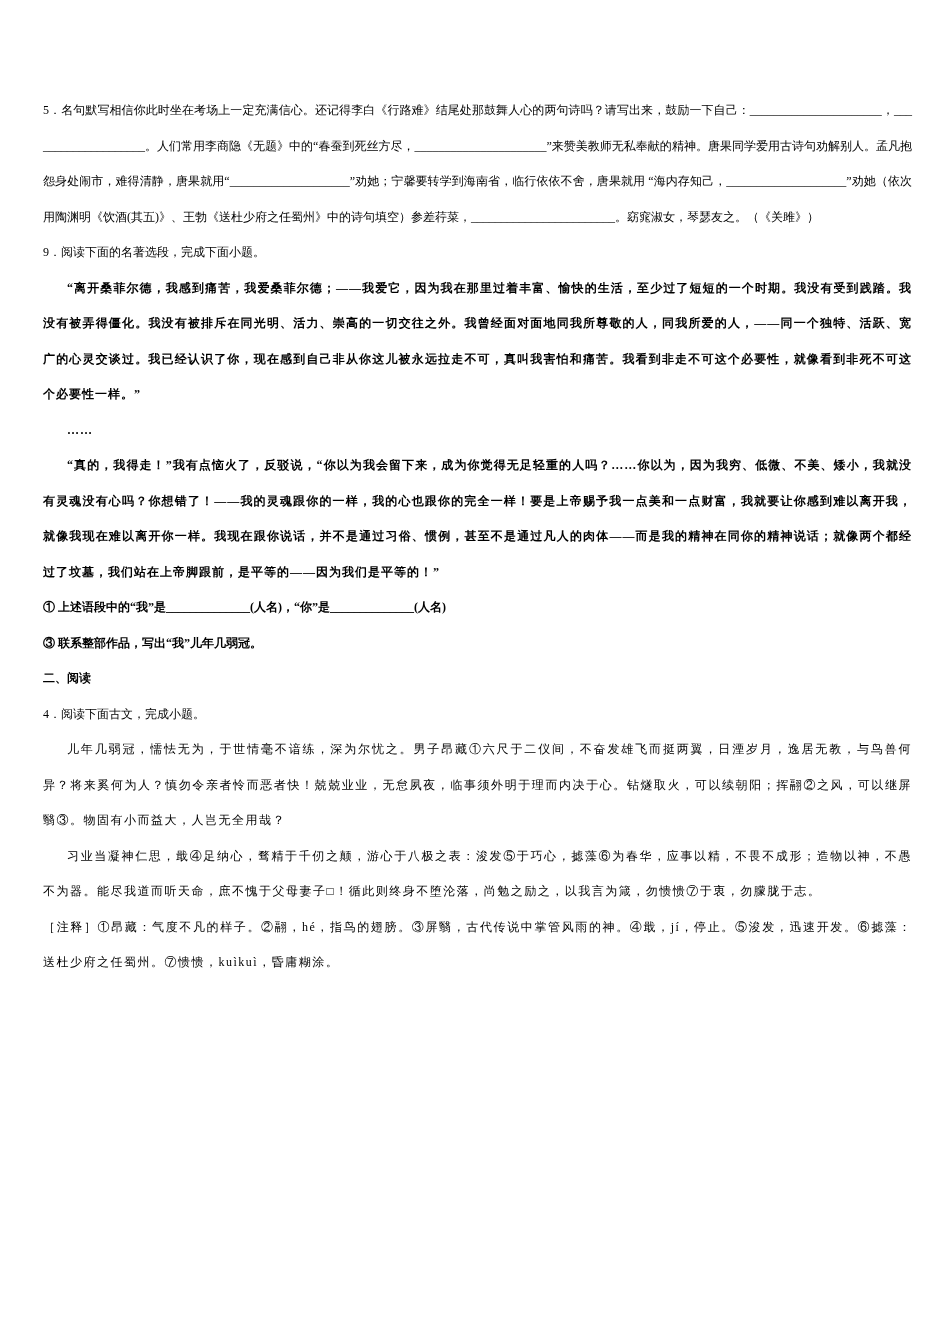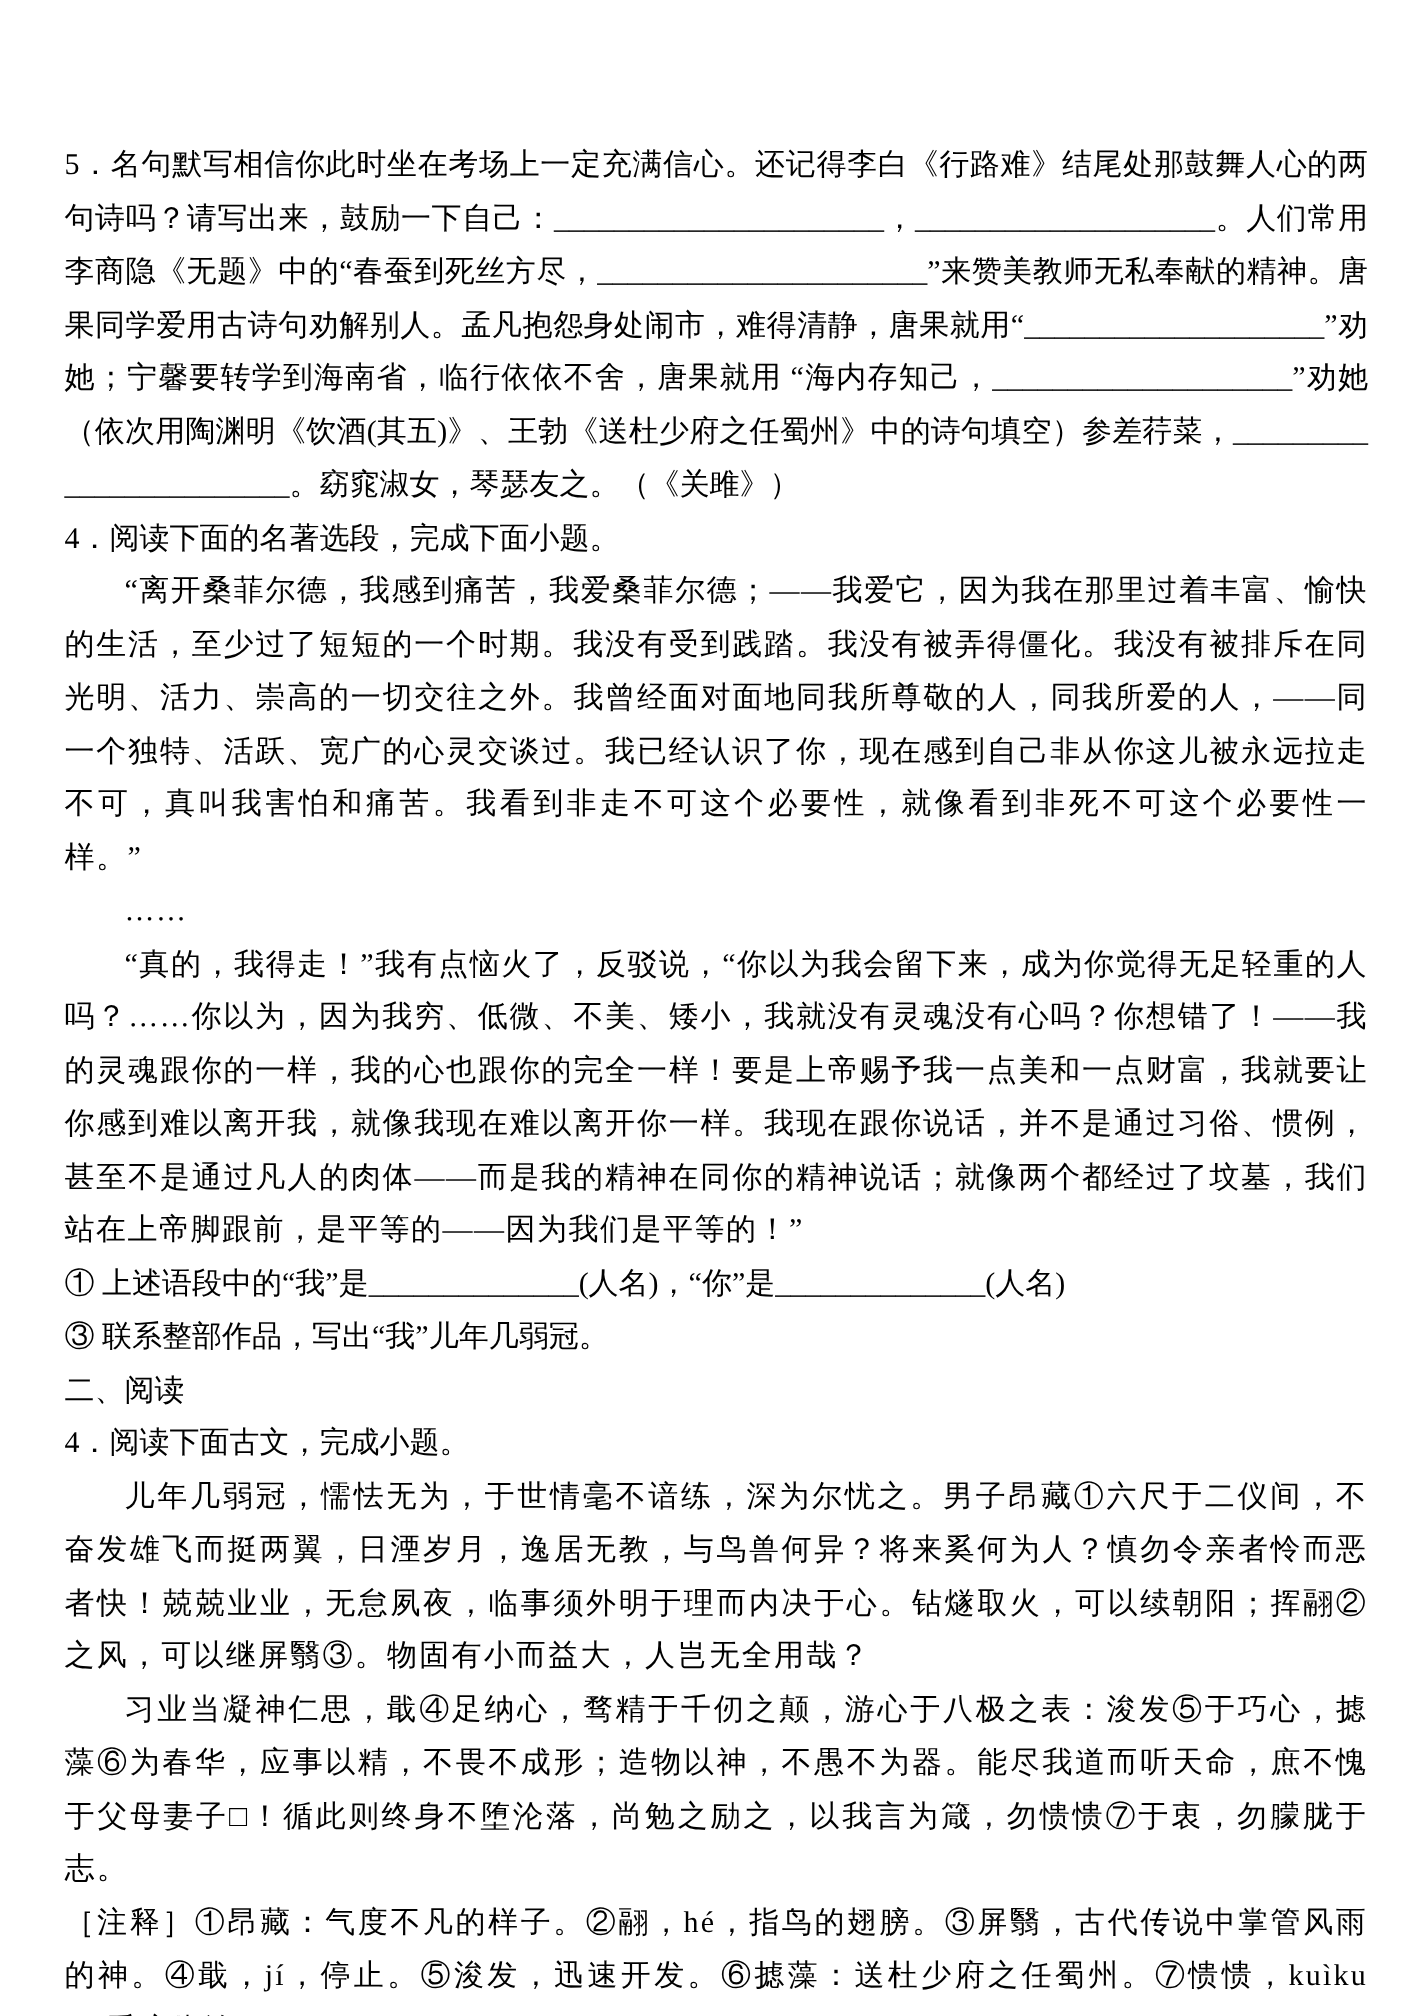--- a/index.html
+++ b/index.html
@@ -12,39 +12,39 @@
     height: 1344px;
     overflow: hidden;
     color: #000000;
     font-family: "Liberation Serif", "DejaVu Serif", serif;
   }
   .page {
     padding: 93px 38px 0 43px;
   }
   p.para {
     margin: 0;
-    font-size: 20px;
+    font-size: 12px;
     line-height: 35.5px;
     text-align: justify;
     word-break: break-all;
   }
   .indent { text-indent: 2em; }
-  .bold { font-weight: 400; }
+  .bold { font-weight: 700; }
   .excerpt { letter-spacing: 1px; }
   .classical { letter-spacing: 1.5px; font-family: Liberation Serif, serif; }
   .tight { line-height: 30px; }
 </style>
 </head>
 <body>
 
 <div class="page">
 
   <p class="para">5．名句默写相信你此时坐在考场上一定充满信心。还记得李白《行路难》结尾处那鼓舞人心的两句诗吗？请写出来，鼓励一下自己：______________________，____________________。人们常用李商隐《无题》中的“春蚕到死丝方尽，______________________”来赞美教师无私奉献的精神。唐果同学爱用古诗句劝解别人。孟凡抱怨身处闹市，难得清静，唐果就用“____________________”劝她；宁馨要转学到海南省，临行依依不舍，唐果就用 “海内存知己，____________________”劝她（依次用陶渊明《饮酒(其五)》、王勃《送杜少府之任蜀州》中的诗句填空）参差荇菜，________________________。窈窕淑女，琴瑟友之。（《关雎》）</p>
 
-  <p class="para">4．阅读下面的名著选段，完成下面小题。</p>
+  <p class="para">9．阅读下面的名著选段，完成下面小题。</p>
 
   <p class="para indent bold excerpt">“离开桑菲尔德，我感到痛苦，我爱桑菲尔德；——我爱它，因为我在那里过着丰富、愉快的生活，至少过了短短的一个时期。我没有受到践踏。我没有被弄得僵化。我没有被排斥在同光明、活力、崇高的一切交往之外。我曾经面对面地同我所尊敬的人，同我所爱的人，——同一个独特、活跃、宽广的心灵交谈过。我已经认识了你，现在感到自己非从你这儿被永远拉走不可，真叫我害怕和痛苦。我看到非走不可这个必要性，就像看到非死不可这个必要性一样。”</p>
 
   <p class="para indent bold excerpt">……</p>
 
   <p class="para indent bold excerpt">“真的，我得走！”我有点恼火了，反驳说，“你以为我会留下来，成为你觉得无足轻重的人吗？……你以为，因为我穷、低微、不美、矮小，我就没有灵魂没有心吗？你想错了！——我的灵魂跟你的一样，我的心也跟你的完全一样！要是上帝赐予我一点美和一点财富，我就要让你感到难以离开我，就像我现在难以离开你一样。我现在跟你说话，并不是通过习俗、惯例，甚至不是通过凡人的肉体——而是我的精神在同你的精神说话；就像两个都经过了坟墓，我们站在上帝脚跟前，是平等的——因为我们是平等的！”</p>
 
   <p class="para bold">① 上述语段中的“我”是______________(人名)，“你”是______________(人名)</p>
 
 

